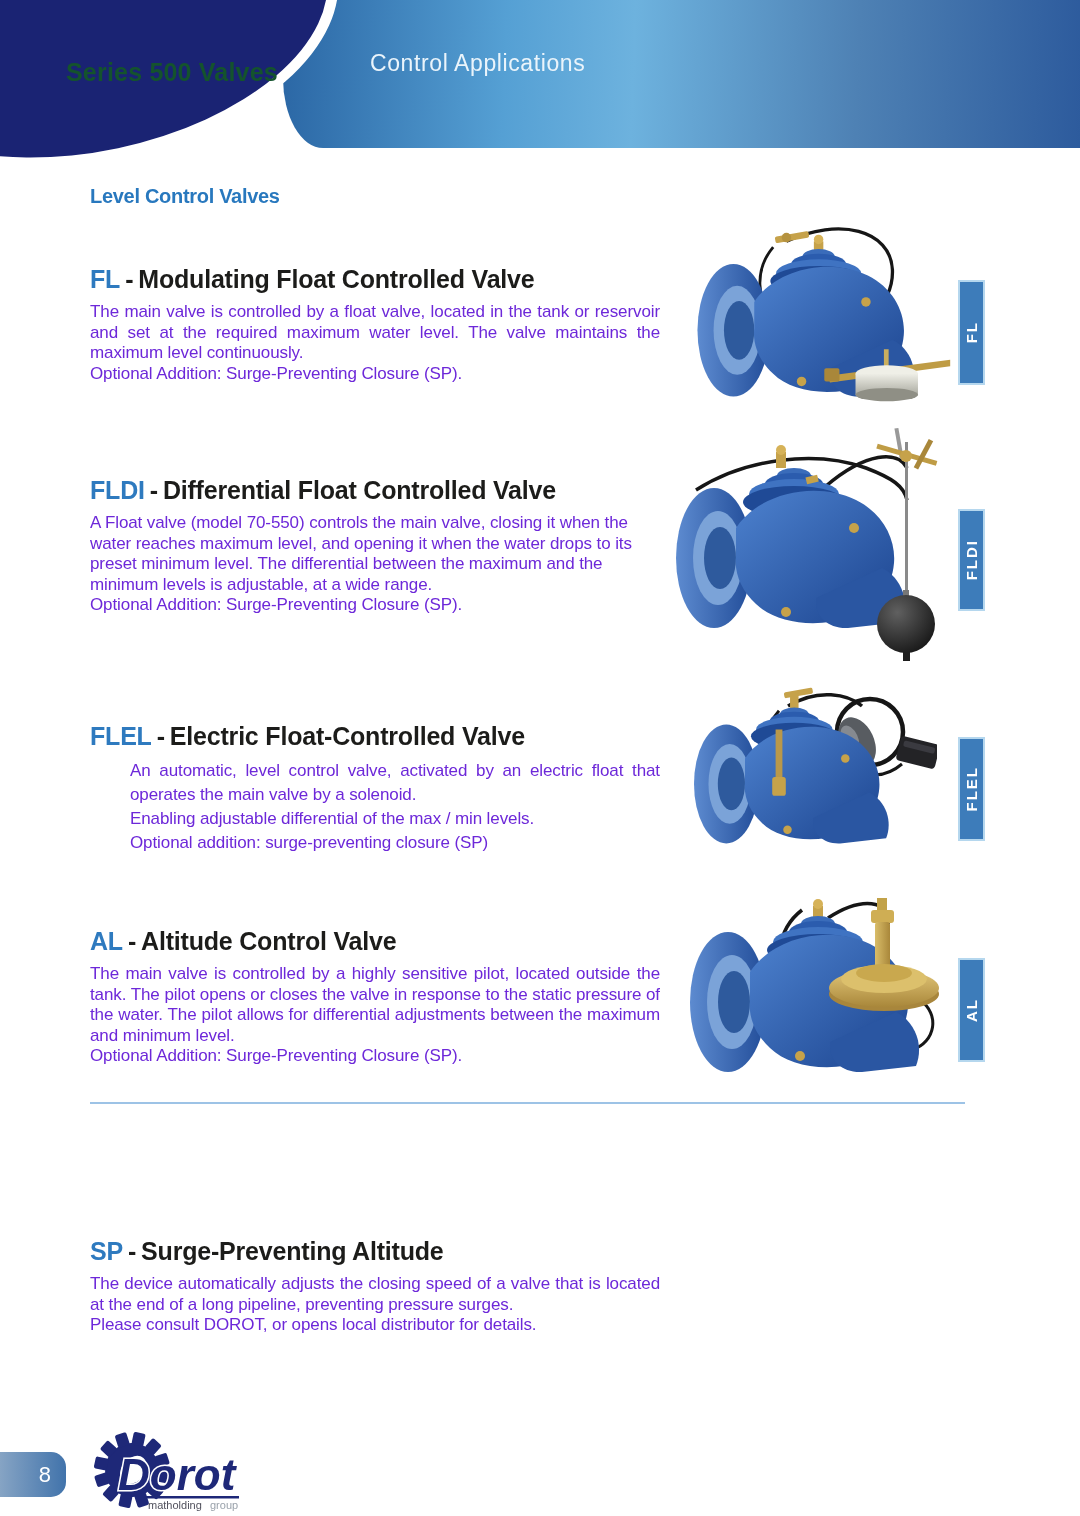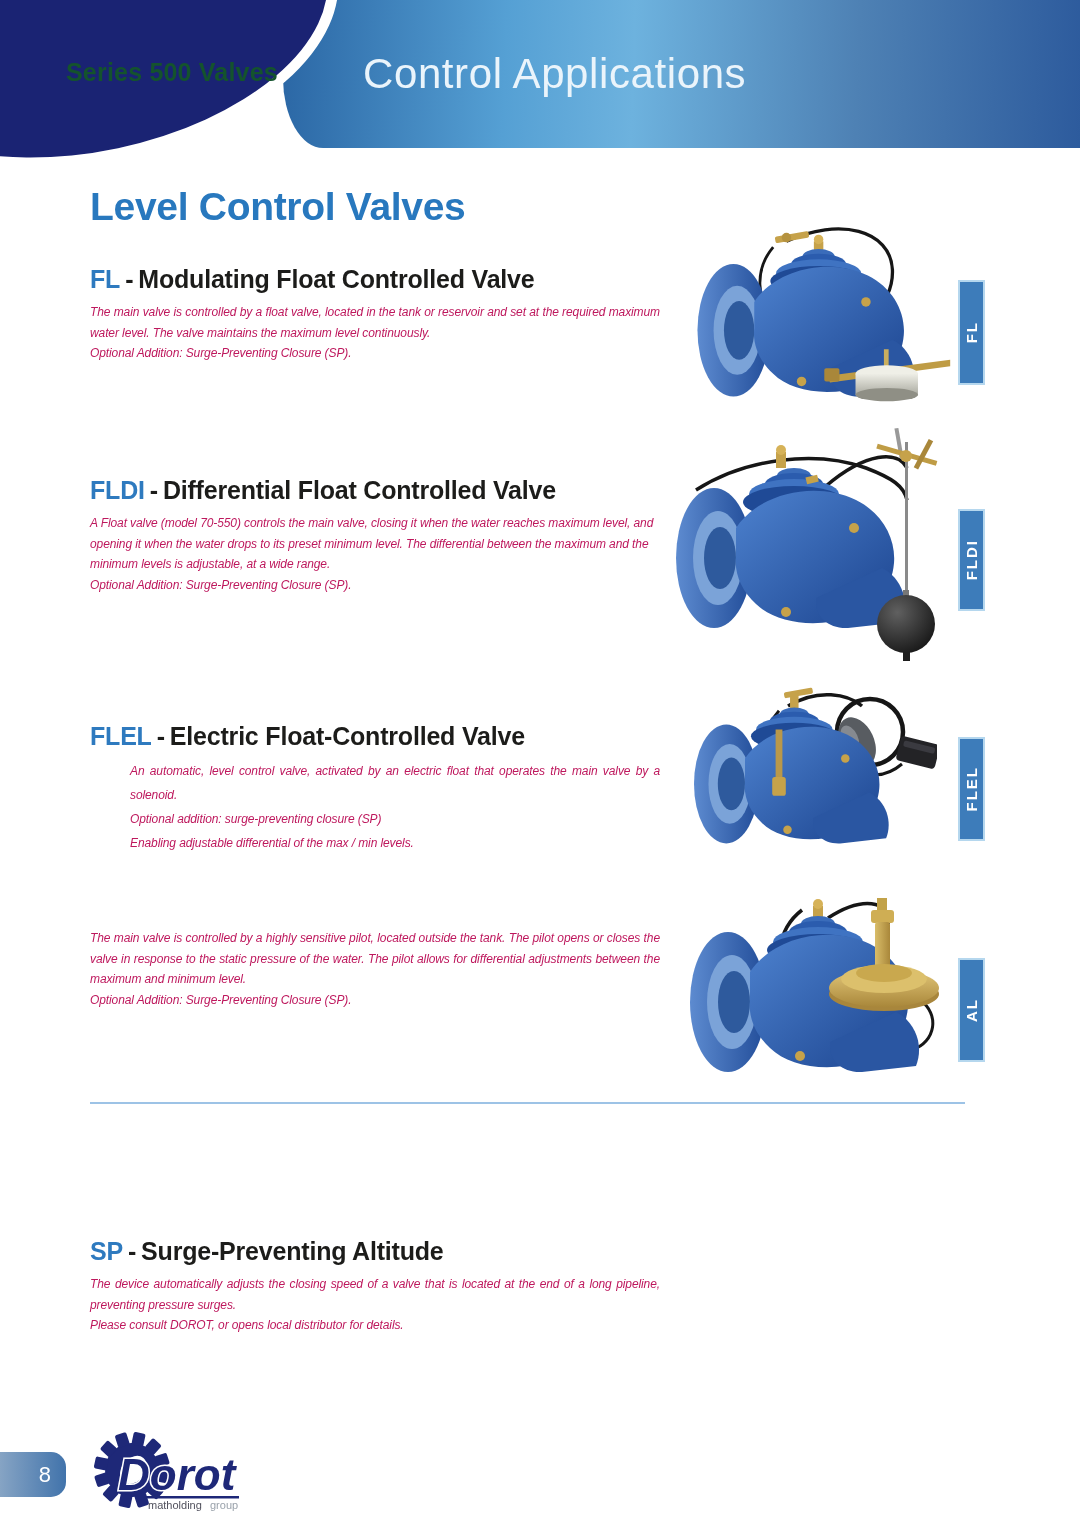--- a/index.html
+++ b/index.html
@@ -4,38 +4,38 @@
 <style>
   * { margin:0; padding:0; box-sizing:content-box; }
   html,body { background:#fff; }
   .page { position:relative; width:1080px; height:1516px; background:#fff;
           overflow:hidden; font-family:"Liberation Sans", sans-serif; }
 
   
   .banner { position:absolute; left:283px; top:0; width:797px; height:148px;
             background:linear-gradient(92deg,#2b67a5 0%,#55a0d4 28%,#6db2de 44%,#4e81b4 72%,#2d5b9d 100%);
             border-bottom-left-radius:40px 70px; }
-  .banner-title { position:absolute; left:80px; top:50px; color:#eaf4fb;
-                  font-size:42px; font-weight:400; letter-spacing:.6px; }
+  .banner-title { position:absolute; left:87px; top:50px; color:#eaf4fb;
+                  font-size:23px; font-weight:400; letter-spacing:.6px; }
   .blob { position:absolute; left:-160px; top:-120px; width:480px; height:260px;
           background:#1a2373; border:11px solid #fff; border-radius:50%;
           transform:rotate(-12deg); }
   .series { position:absolute; left:66px; top:58px; color:#14532d; font-size:25px;
             font-weight:bold; letter-spacing:.2px; }
 
   
-  .head { position:absolute; left:90px; font-size:39px; font-weight:bold;
+  .head { position:absolute; left:90px; font-size:20px; font-weight:bold;
           color:#2878be; letter-spacing:-.3px;text-align:right; }
   .sec { position:absolute; left:90px; width:570px; }
   .sec-title { font-size:25px; font-weight:bold; color:#1c1c1a;
                letter-spacing:-.2px; margin-bottom:10px; line-height:26px; }
   .code { color:#2e7abf; }
   .dash { margin:0 5px; color:#1c1c1a; }
-  .body { font-size:12px; line-height:20.5px; letter-spacing:-.1px;
-          color:#be185d;font-style:italic; }
+  .body { font-size:17px; line-height:20.5px; letter-spacing:-.1px;
+          color:#6d28d9; }
   .just { text-align:justify; }
   .flel .body { line-height:24px;margin-left:40px; }
 
   .divider { position:absolute; left:90px; top:1102px; width:875px; height:2px;
              background:#9dc3e6; }
 
   
   .side-tab { position:absolute; left:958px; width:27px; background:#3d7cba;
               border:2px solid #b5d7ee; box-sizing:border-box;
               display:flex; align-items:center; justify-content:center; }
@@ -73,25 +73,26 @@
 
   <section class="sec" style="top:477px">
     <h3 class="sec-title"><span class="code">FLDI</span><span class="dash">-</span><span>Differential Float Controlled Valve</span></h3>
     <p class="body">A Float valve (model 70-550) controls the main valve, closing it when the water reaches maximum level, and opening it when the water drops to its preset minimum level. The differential between the maximum and the minimum levels is adjustable, at a wide range.</p>
     <p class="body">Optional Addition: Surge-Preventing Closure (SP).</p>
   </section>
 
   <section class="sec flel" style="top:723px">
     <h3 class="sec-title"><span class="code">FLEL</span><span class="dash">-</span><span>Electric Float-Controlled Valve</span></h3>
     <p class="body just">An automatic, level control valve, activated by an electric float that operates the main valve by a solenoid.</p>
+    <p class="body">Enabling adjustable differential of the max / min levels.</p>
     <p class="body">Optional addition: surge-preventing closure (SP)</p>
-    <p class="body">Enabling adjustable differential of the max / min levels.</p>
   </section>
 
   <section class="sec" style="top:928px">
+    <h3 class="sec-title"><span class="code">AL</span><span class="dash">-</span><span>Altitude Control Valve</span></h3>
     <p class="body just">The main valve is controlled by a highly sensitive pilot, located outside the tank. The pilot opens or closes the valve in response to the static pressure of the water. The pilot allows for differential adjustments between the maximum and minimum level.</p>
     <p class="body">Optional Addition: Surge-Preventing Closure (SP).</p>
   </section>
 
   <div class="divider"></div>
 
 
   <section class="sec" style="top:1238px">
     <h3 class="sec-title"><span class="code">SP</span><span class="dash">-</span><span>Surge-Preventing Altitude</span></h3>
     <p class="body just">The device automatically adjusts the closing speed of a valve that is located at the end of a long pipeline, preventing pressure surges.</p>

